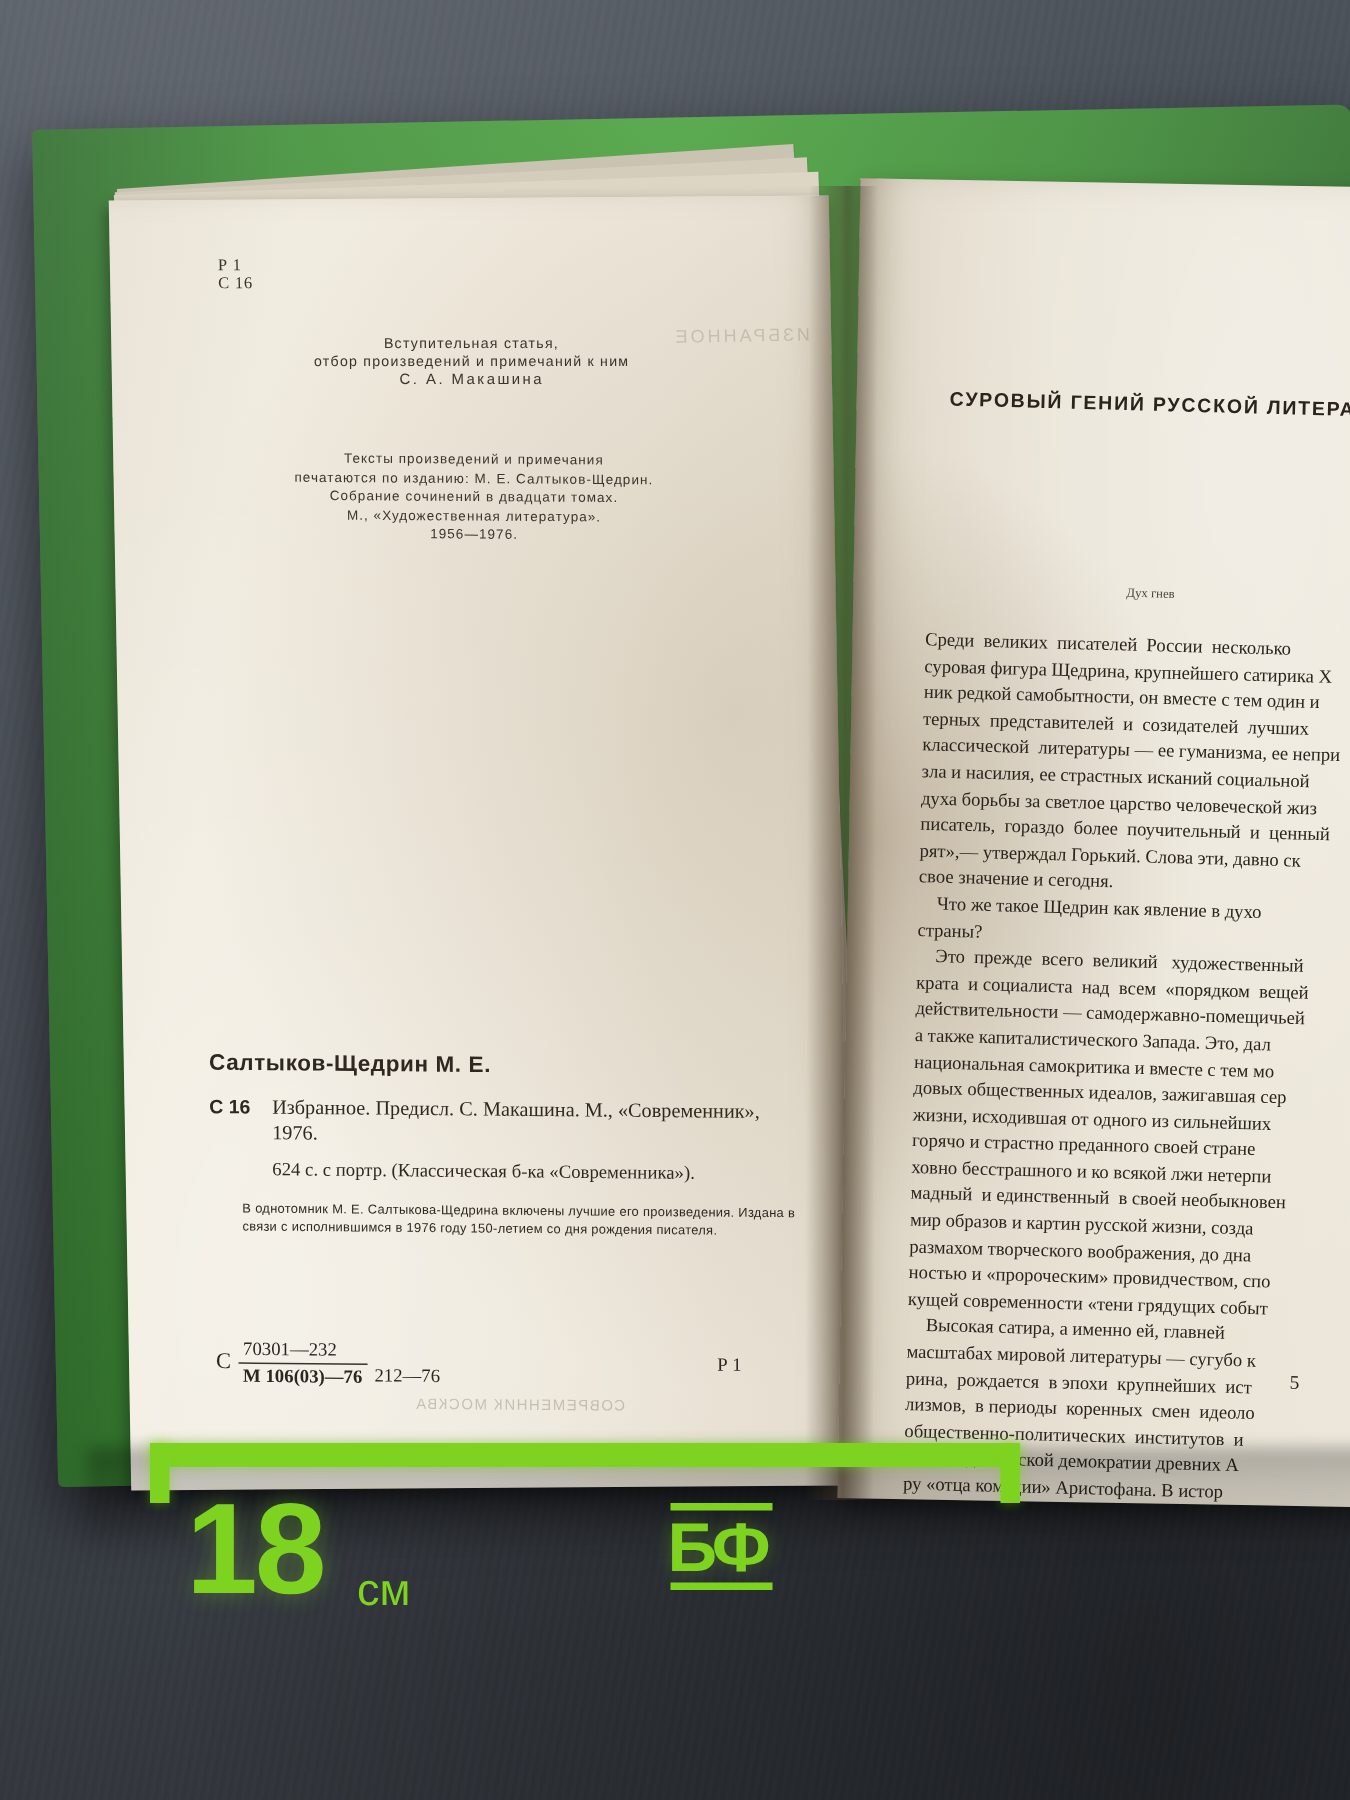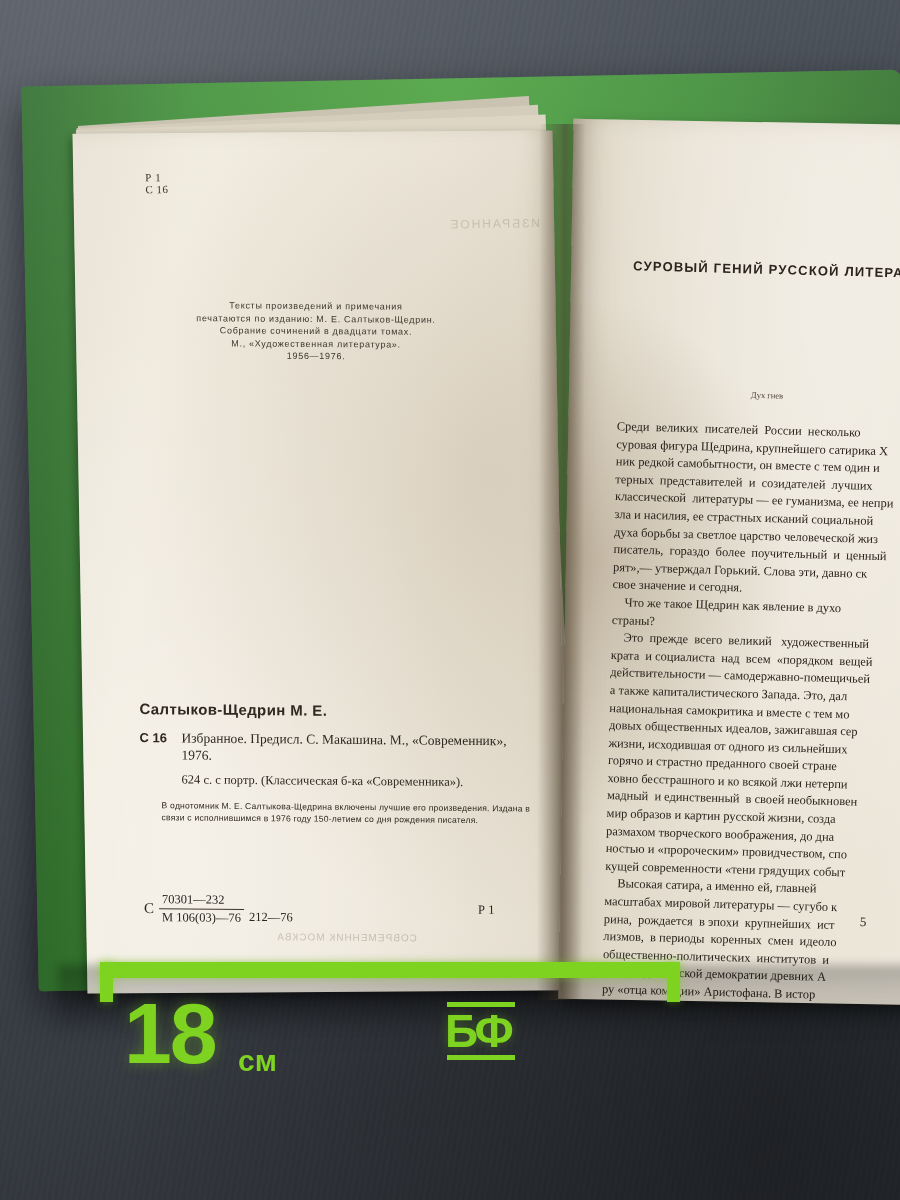--- a/index.html
+++ b/index.html
@@ -209,21 +209,21 @@
     transform: rotate(0.9deg);
     font-family: "Liberation Serif", serif;
   }
   .fr-c { font-size: 15px; }
   .fraction {
     display: inline-block;
     font-size: 12.5px;
     line-height: 15px;
   }
   .fraction .num { border-bottom: 1px solid #3a332a; padding: 0 3px 1px 3px; }
-  .fraction .den { padding: 1px 3px 0 3px; }
+  .fraction .den { padding: 1px 3px 0 3px; font-weight: bold; }
   .fr-tail { font-size: 12.5px; align-self: flex-end; padding-bottom: 1px; text-align: right;}
   .code-bottom-right {
     position: absolute;
     left: 392px;
     top: 772px;
     font-family: "Liberation Serif", serif;
     font-size: 12.5px;
     transform: rotate(0.9deg);
   }
   .ghost-text {
@@ -363,21 +363,21 @@
     line-height: 86px;
     color: #7ED321;
     letter-spacing: -2px;
     text-shadow: 0 0 14px rgba(126,211,33,0.35);
   }
   .measure-unit {
     position: absolute;
     left: 138px;
     top: 82px;
     font-family: "Liberation Sans", sans-serif;
-    font-weight: bold;
+    font-weight: normal;
     font-size: 30px;
     color: #7ED321;
   }
   .brand {
     position: absolute;
     left: 345px;
     top: 38px;
     display: flex;
     align-items: center;
   }
@@ -428,20 +428,23 @@
     <div class="leaf leaf1"></div>
 
     <div class="page-left">
       <div class="lp-inner">
         <div class="ghost-top">ИЗБРАННОЕ</div>
 
         <div class="code-top" style="white-space:pre;">Р 1
 С 16</div>
 
         <div class="center-block blk-1">
+          <div>Вступительная статья,</div>
+          <div>отбор произведений и примечаний к ним</div>
+          <div class="nm">С. А. Макашина</div>
         </div>
 
         <div class="center-block blk-2">
           <div>Тексты произведений и примечания</div>
           <div>печатаются по изданию: М. Е. Салтыков-Щедрин.</div>
           <div>Собрание сочинений в двадцати томах.</div>
           <div>М., «Художественная литература».</div>
           <div>1956—1976.</div>
         </div>
 

